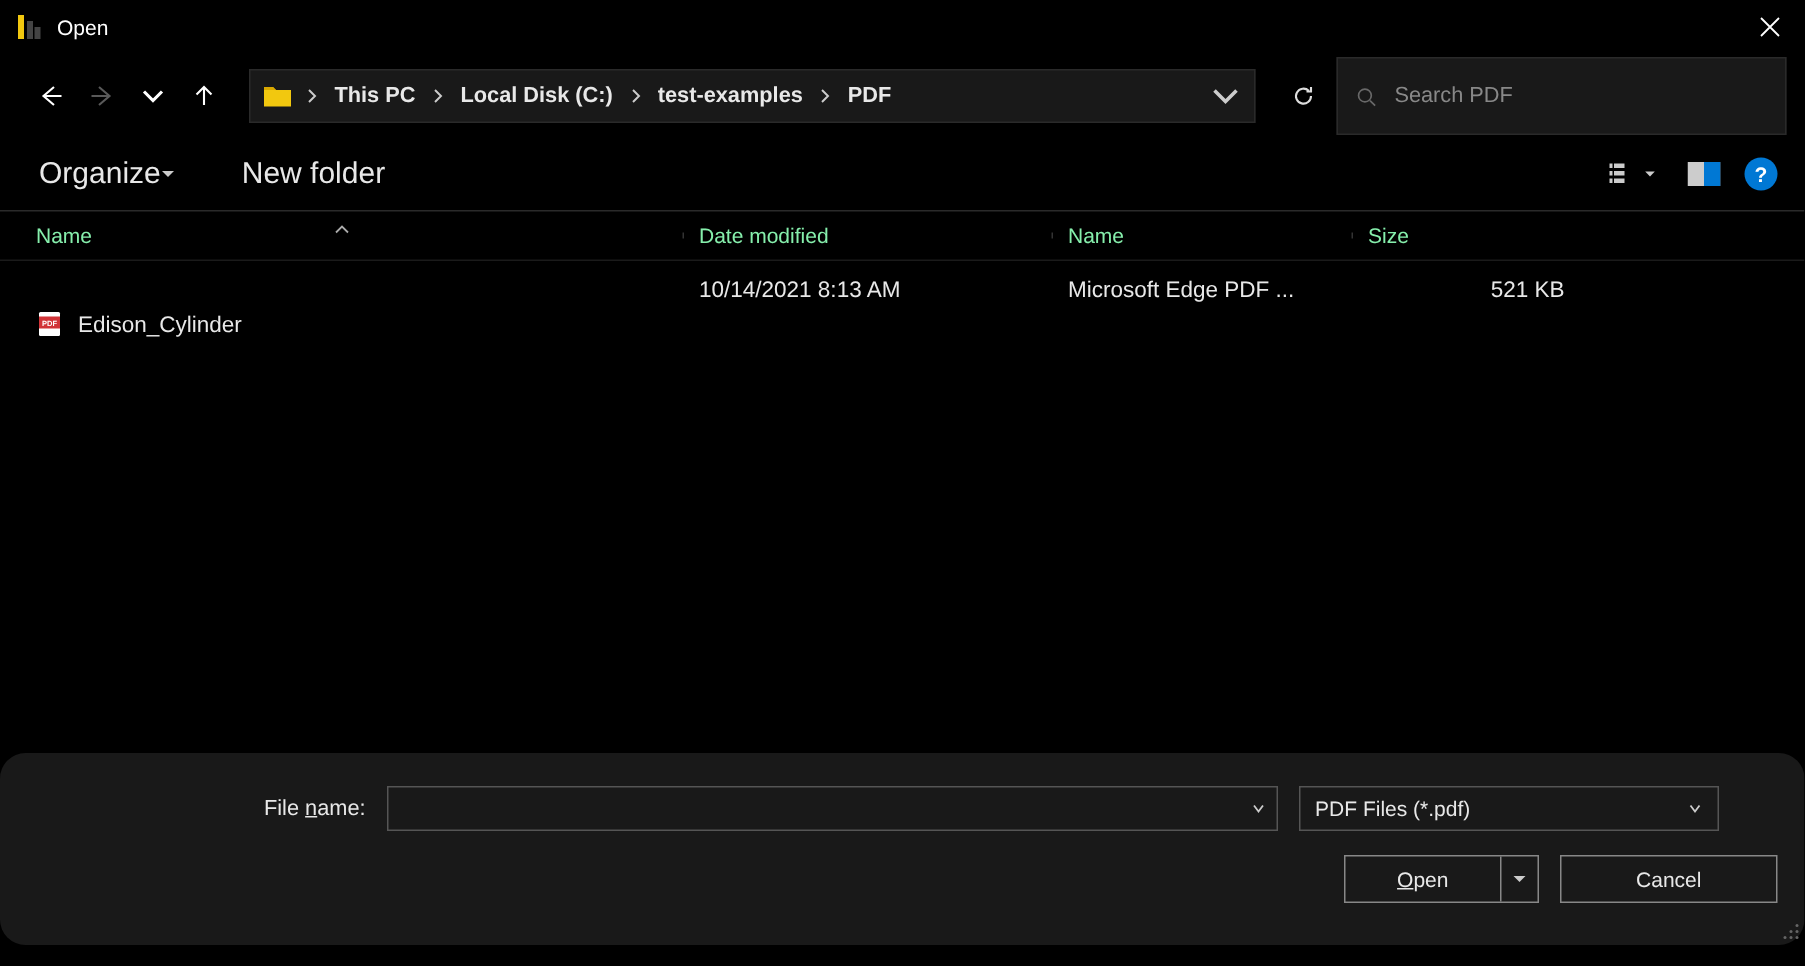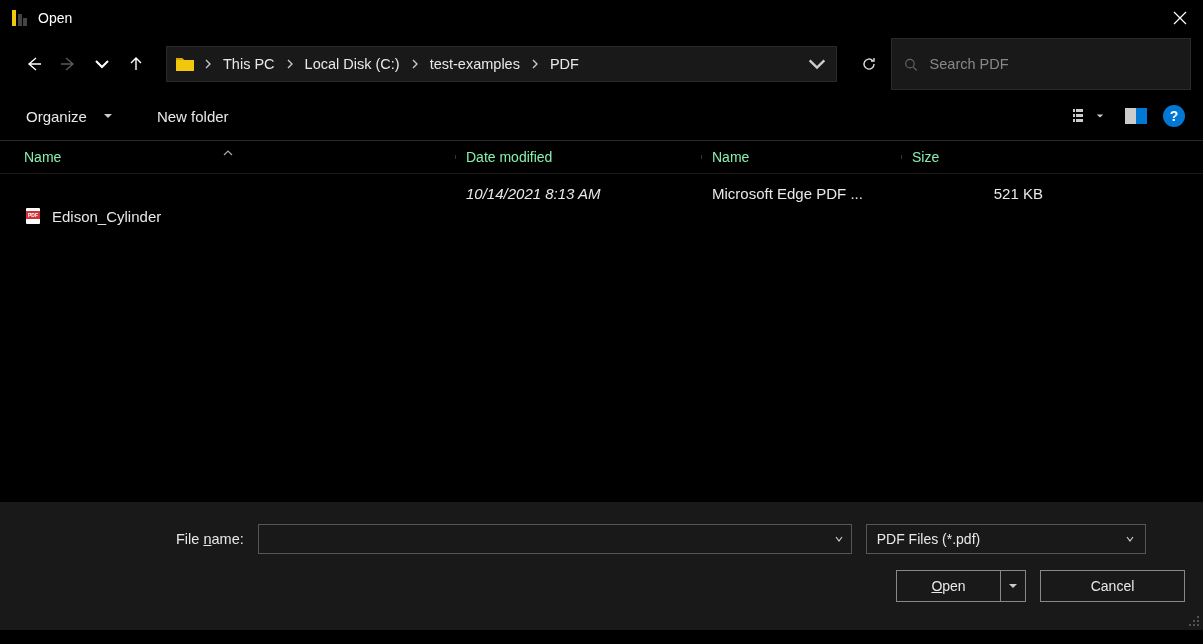--- a/index.html
+++ b/index.html
@@ -15,58 +15,58 @@
 
 
 .navbar { height: 56px; background: #000; display: flex; align-items: center; padding: 0 12px 0 20px; gap: 6px; }
 .nav-arrow { width: 28px; height: 28px; display: flex; align-items: center; justify-content: center; cursor: pointer; }
 .nav-arrow svg { width: 18px; height: 18px; }
 .nav-arrow.disabled { opacity: 0.35; }
 .addrbox { flex: 1; height: 36px; background: #191919; border: 1px solid #2a2a2a; display: flex; align-items: center; padding: 0 8px; margin: 0 10px; position: relative; }
 .addrbox .folder-icon { width: 20px; height: 18px; margin-right: 4px; }
 .crumb-arrow { width: 18px; height: 18px; display: flex; align-items: center; justify-content: center; }
 .crumb-arrow svg { width: 10px; height: 10px; }
-.crumb-text { padding: 0 6px; font-size: 14.5px; cursor: pointer; }
+.crumb-text { padding: 0 6px; font-size: 14.5px; cursor: pointer; font-weight: bold; }
 .addr-dropdown { margin-left: auto; width: 22px; display: flex; align-items: center; justify-content: center; cursor: pointer; }
 .refresh { width: 32px; height: 36px; display: flex; align-items: center; justify-content: center; cursor: pointer; }
 .refresh svg { width: 16px; height: 16px; }
 .searchbox { width: 300px; height: 52px; background: #191919; border: 1px solid #2a2a2a; display: flex; align-items: center; padding: 0 12px; }
 .searchbox svg { width: 15px; height: 15px; opacity: 0.55; margin-right: 12px; }
 .searchbox input { background: transparent; border: none; outline: none; color: #bbb; font-size: 14.5px; width: 100%; }
 .searchbox input::placeholder { color: #888; }
 
 
 .toolbar { height: 48px; display: flex; align-items: center; padding: 0 18px; }
-.tool-btn { display: flex; align-items: center; gap: 16px; padding: 4px 8px; font-size: 15px; cursor: pointer; text-align: center; }
+.tool-btn { display: flex; align-items: center; gap: 0; padding: 4px 8px; font-size: 20px; cursor: pointer; text-align: center; }
 .tool-btn .caret { width: 10px; height: 10px; }
 .toolbar .spacer { flex: 1; }
 .view-btn { width: 34px; height: 28px; display: flex; align-items: center; justify-content: center; cursor: pointer; }
 .help-btn { width: 22px; height: 22px; border-radius: 50%; background: #0078d4; color: #fff; display: flex; align-items: center; justify-content: center; font-size: 14px; font-weight: bold; margin-left: 10px; cursor: pointer; }
 
 
 .colhdr { height: 34px; display: flex; align-items: center; border-top: 1px solid #2a2a2a; border-bottom: 1px solid #1a1a1a; font-size: 14px; color: #86efac; }
 .col-name { width: 456px; padding-left: 24px; position: relative; }
 .col-date { width: 246px; padding-left: 10px; }
 .col-type { width: 200px; padding-left: 10px; }
 .col-size { flex: 1; padding-left: 10px; }
 .col-sep { position: absolute; right: 0; top: 6px; bottom: 6px; width: 1px; background: #333; }
 .sort-ind { position: absolute; left: 50%; top: -6px; transform: translateX(-50%); }
 .sort-ind svg { width: 10px; height: 6px; }
 
 
 .filelist { height: 328px; background: #000; }
 .file-row { height: 34px; display: flex; align-items: center; font-size: 15px; padding-top: 4px; }
 .file-row .rc-name { width: 456px; padding-left: 24px; display: flex; align-items: center; gap: 10px; margin-top: 46px; }
-.file-row .rc-date { width: 246px; padding-left: 10px; font-style: italic; }
+.file-row .rc-date { width: 246px; padding-left: 10px; }
 .file-row .rc-type { width: 200px; padding-left: 10px; white-space: nowrap; overflow: hidden; text-overflow: ellipsis; }
 .file-row .rc-size { flex: 1; padding-left: 10px; padding-right: 160px; text-align: right; }
 .pdf-icon { width: 18px; height: 18px; }
 
 
-.bottom { height: 128px; background: #191919; padding: 22px 18px 0 18px; position: relative; }
+.bottom { height: 128px; background: #191919; padding: 22px 18px 0 18px; position: relative; border-radius: 17px; }
 .filename-row { display: flex; align-items: center; gap: 14px; }
 .filename-label { font-size: 14.5px; margin-left: 158px; }
 .filename-label .u { text-decoration: underline; }
 .filename-input { flex: 0 0 594px; height: 30px; background: #191919; border: 1px solid #555; position: relative; }
 .filename-input input { width: calc(100% - 28px); height: 100%; background: transparent; border: none; outline: none; padding: 0 8px; color: #fff; font-size: 14px; }
 .filename-dd { position: absolute; right: 0; top: 0; width: 24px; height: 28px; display: flex; align-items: center; justify-content: center; cursor: pointer; }
 .filter-select { width: 280px; height: 30px; background: #191919; border: 1px solid #555; display: flex; align-items: center; padding: 0 10px; justify-content: space-between; cursor: pointer; }
 
 .action-row { display: flex; justify-content: flex-end; gap: 14px; margin-top: 16px; }
 .open-group { display: flex; border: 1px solid #888; height: 32px; }

